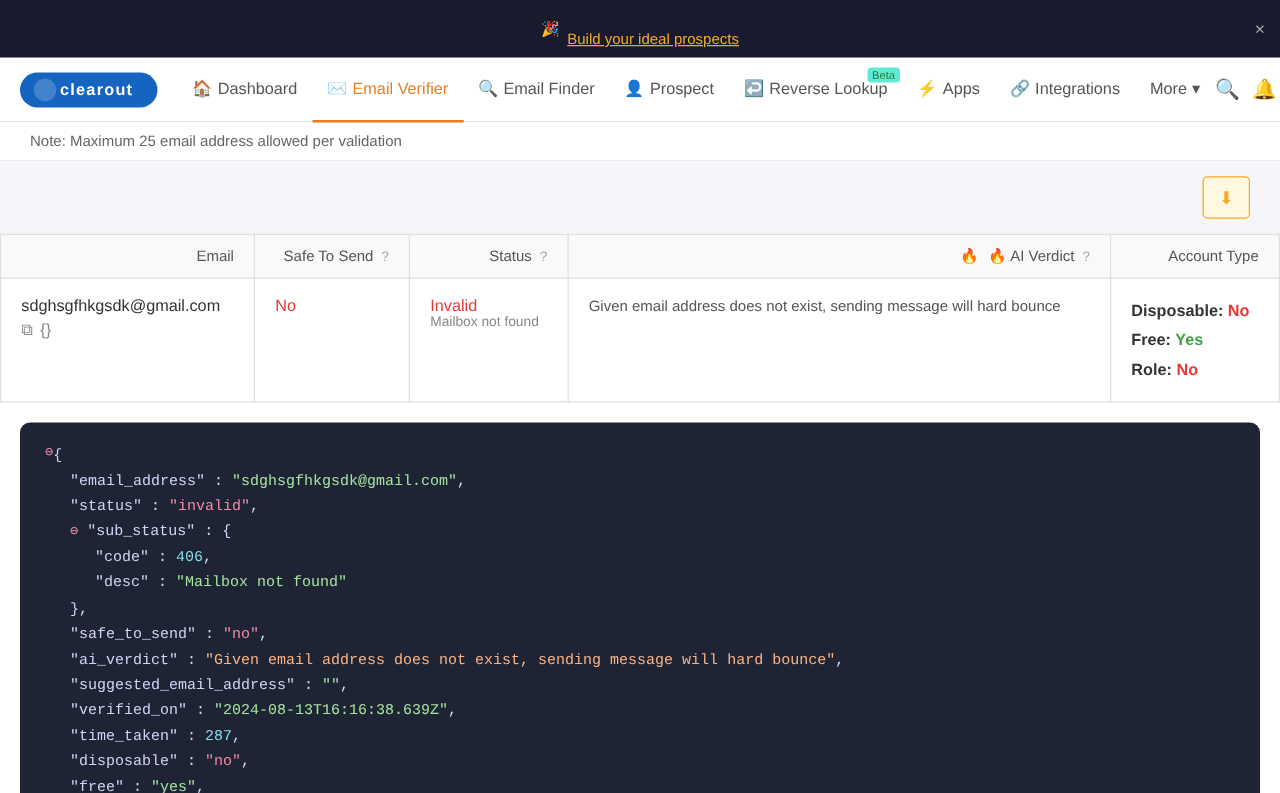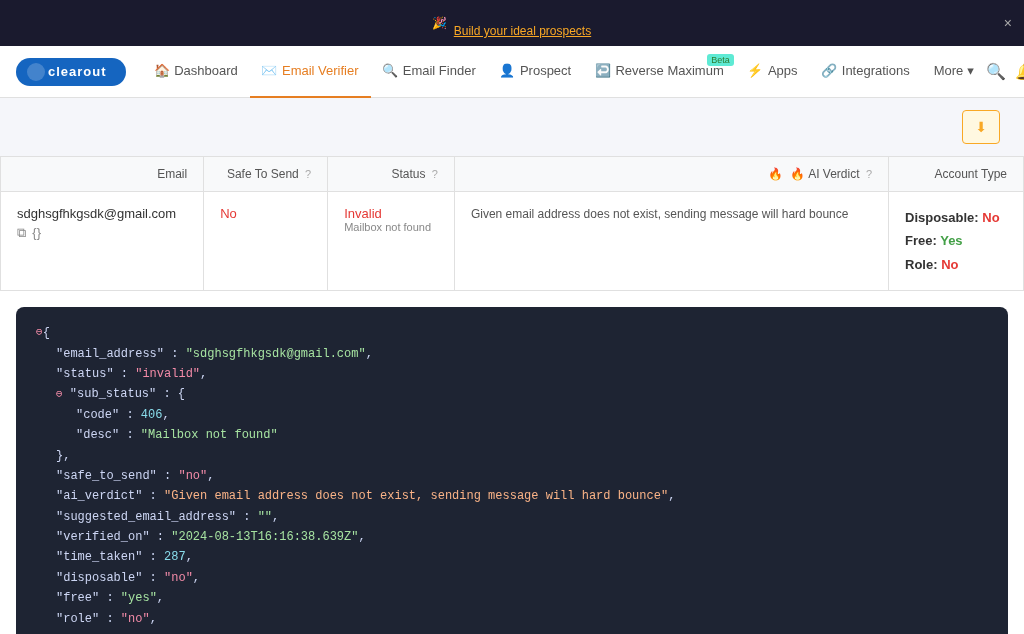--- a/index.html
+++ b/index.html
@@ -214,21 +214,21 @@
     <a class="nav-item" href="#">
       <span>🔍</span>
       <span>Email Finder</span>
     </a>
     <a class="nav-item" href="#">
       <span>👤</span>
       <span>Prospect</span>
     </a>
     <a class="nav-item" href="#" style="position:relative;">
       <span>↩️</span>
-      <span>Reverse Maximum</span>
+      <span>Reverse Lookup</span>
       <span class="beta-badge">Beta</span>
     </a>
     <a class="nav-item" href="#">
       <span>⚡</span>
       <span>Apps</span>
     </a>
     <a class="nav-item" href="#">
       <span>🔗</span>
       <span>Integrations</span>
     </a>
@@ -240,20 +240,23 @@
 
   <div class="nav-right">
     <span class="search-icon-nav">🔍</span>
     <span class="bell-icon-nav">🔔</span>
 
   </div>
 </div>
 
 <div class="content">
 
+  <div class="note-bar">
+    <span>Note: Maximum 25 email address allowed per validation</span>
+  </div>
 
   <div class="download-area">
     <button class="download-btn">⬇</button>
   </div>
 
   <div class="table-container">
     <table class="table">
       <thead>
         <tr>
           <th>

